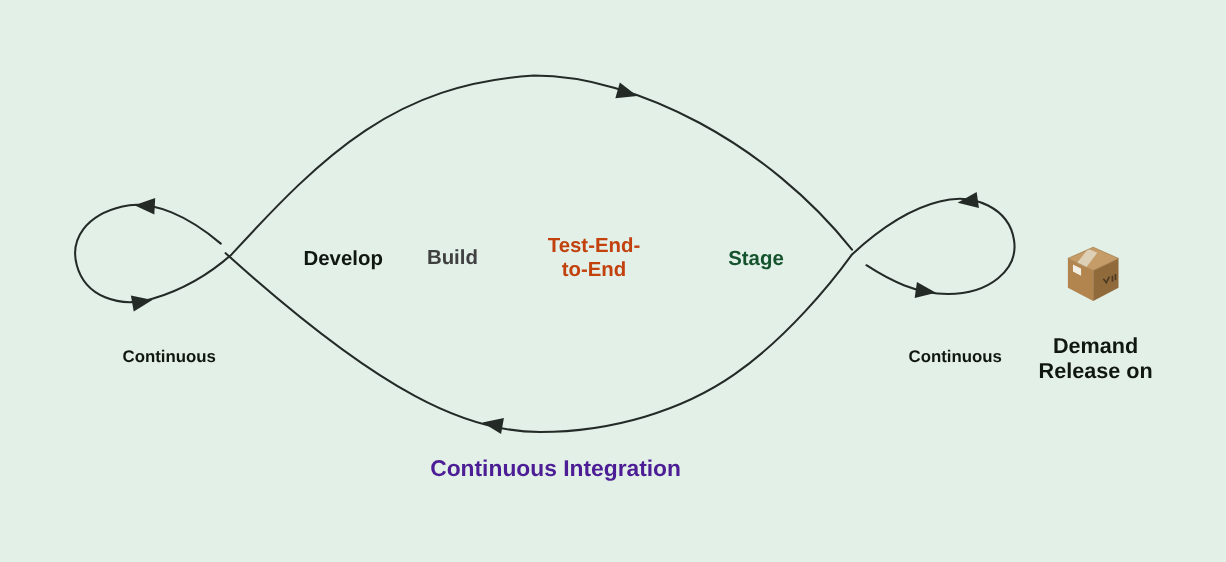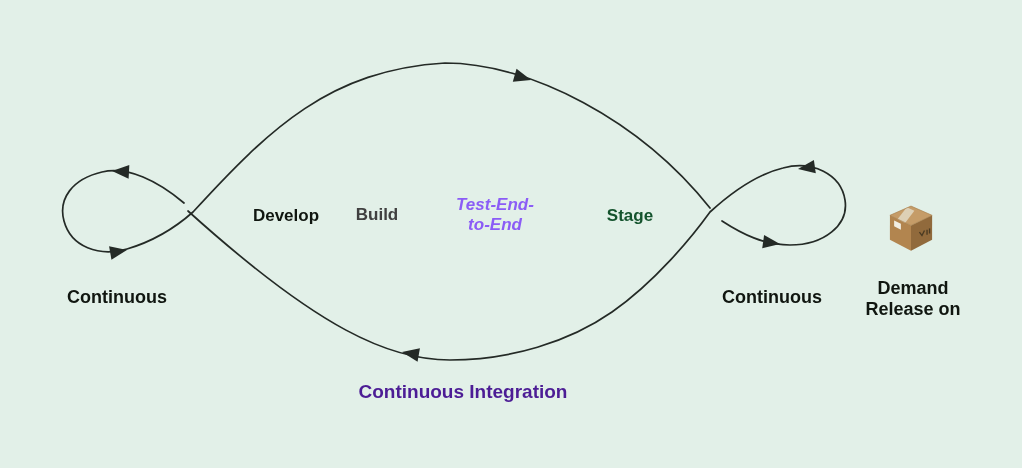--- a/index.html
+++ b/index.html
@@ -24,21 +24,21 @@
   .dlabel {
     position: absolute;
     transform: translate(-50%, -50%);
     color: #111711;
     font-weight: 700;
     text-align: center;
     white-space: nowrap;
     -webkit-font-smoothing: antialiased;
   }
   .stage-label   { font-size: 17px; line-height: 20px; }
-  .loop-label    { font-size: 18px; line-height: 22px; }
+  .loop-label    { font-size: 14px; line-height: 22px; margin-left: 24px; }
   .integration-label { font-size: 19px; line-height: 22px; }
   .release-label { font-size: 18px; line-height: 21px; }
   .pkg {
     position: absolute;
     left: 884px; top: 201px;
     width: 54px; height: 54px;
   }
 </style>
 </head>
 <body style="background: rgb(226, 240, 232);">
@@ -71,21 +71,21 @@
       <polygon class="flow-arrow" points="0,0 -17,-6.8 -17,6.8" transform="translate(127,250) rotate(-10)" fill="#242a26"></polygon>
       <polygon class="flow-arrow" points="0,0 -17,-6.8 -17,6.8" transform="translate(798,169) rotate(172)" fill="#242a26"></polygon>
       <polygon class="flow-arrow" points="0,0 -17,-6.8 -17,6.8" transform="translate(780,244) rotate(8)" fill="#242a26"></polygon>
     </g>
   </svg>
 
   <div class="dlabel stage-label" style="left: 286px; top: 216px; color: rgb(16, 22, 16);">Develop</div>
 
   <div class="dlabel stage-label" style="left: 377px; top: 215px; color: #404040;">Build</div>
 
-  <div class="dlabel stage-label" style="left: 495px; top: 215px; color: #8b5cf6; font-style: italic;">
+  <div class="dlabel stage-label" style="left: 495px; top: 215px; color: #c2410c;">
     <div>Test-End-</div>
     <div>to-End</div>
   </div>
 
   <div class="dlabel stage-label" style="left: 630px; top: 216px; color: #14532d;">Stage</div>
 
   <div class="dlabel loop-label" style="left: 117px; top: 297px; color: rgb(16, 22, 16);">
     <div>Continuous</div>
   </div>
 

